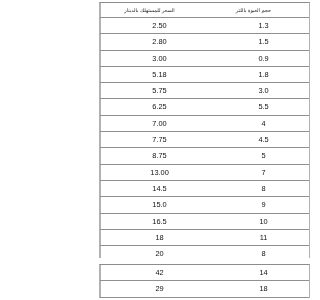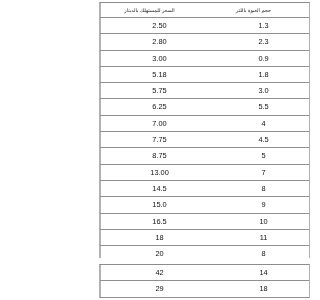--- a/index.html
+++ b/index.html
@@ -114,21 +114,21 @@
           <th>حجم العبوة باللتر</th>
           <th>السعر للمستهلك بالدينار</th>
         </tr>
       </thead>
       <tbody id="main-body">
           <tr>
             <td>1.3</td>
             <td>2.50</td>
           </tr>
           <tr>
-            <td>2.3</td>
+            <td>1.5</td>
             <td>2.80</td>
           </tr>
           <tr>
             <td>0.9</td>
             <td>3.00</td>
           </tr>
           <tr>
             <td>1.8</td>
             <td>5.18</td>
           </tr>

